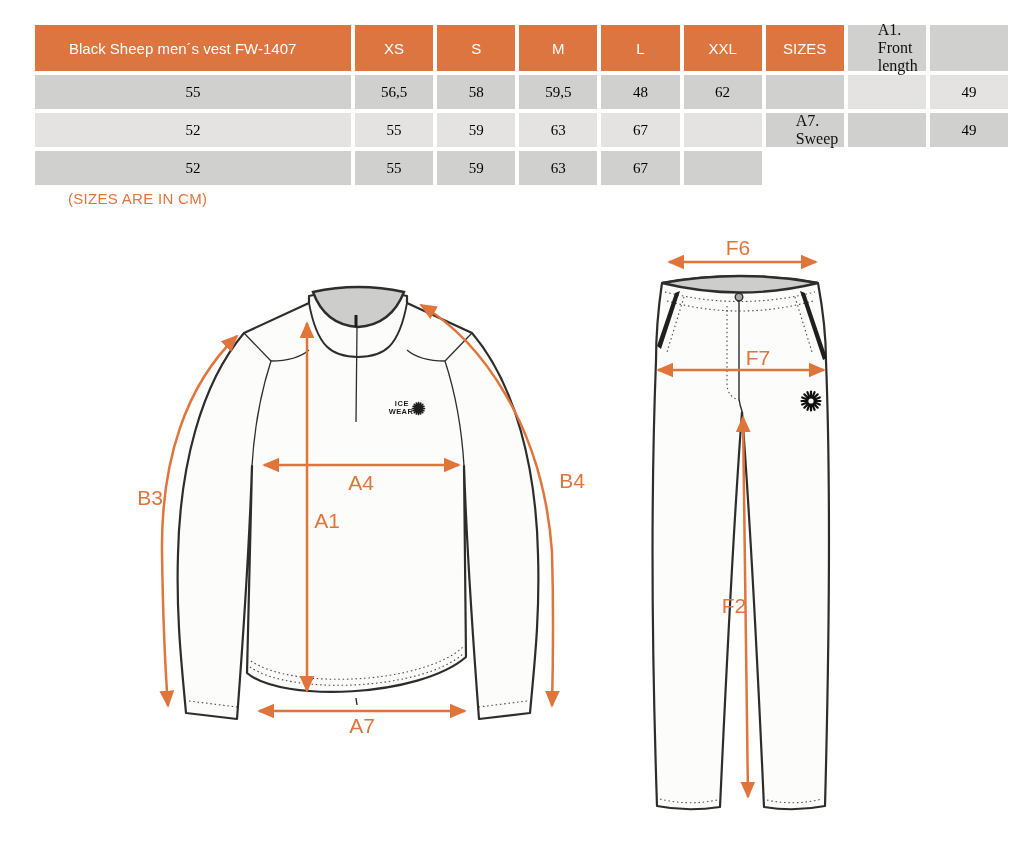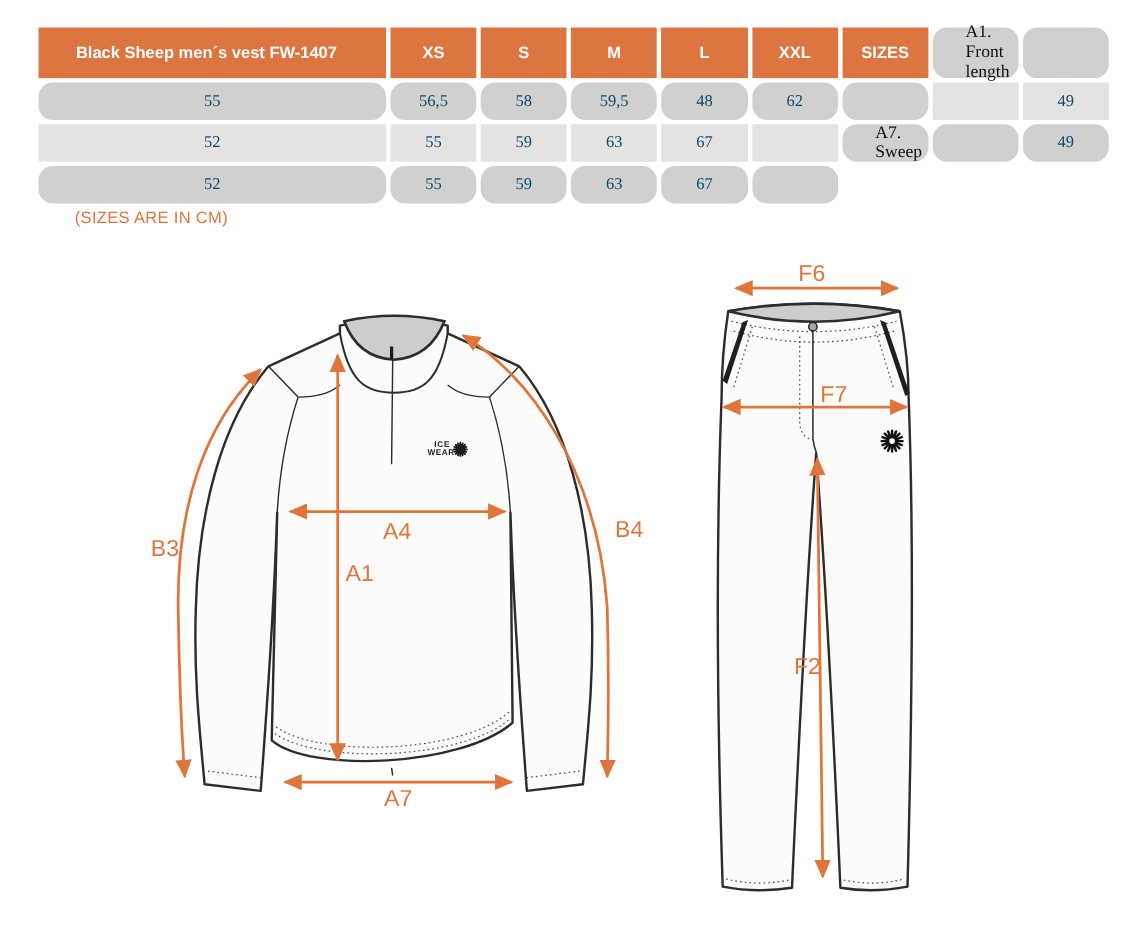--- a/index.html
+++ b/index.html
@@ -2,26 +2,26 @@
 <html><head>
 <meta charset="utf-8">
 <style>
   html,body{margin:0;padding:0;background:#ffffff;}
   .page{position:relative;width:1030px;height:847px;background:#ffffff;overflow:hidden;
         font-family:"Liberation Sans",sans-serif;}
   .size-table{position:absolute;left:35px;top:25px;width:973px;
     display:grid;grid-template-columns:316px repeat(8,1fr);
     grid-template-rows:46px 34px 34px 34px;gap:4px;}
   .cell{display:flex;align-items:center;justify-content:center;}
-  .c-head{background:#DD7540;color:#ffffff;font-weight:bold;font-size:15px;}
+  .c-head{background:#DD7540;color:#ffffff;font-weight:normal;font-size:15px;}
   .c-title{justify-content:flex-start;padding-left:34px;font-size:15px;}
   .c-label{justify-content:flex-start;padding-left:30px;
     font-family:"Liberation Serif",serif;font-size:16px;color:#101010;}
-  .c-val{font-family:"Liberation Serif",serif;font-size:15px;color:#0c4a6e;}
-  .r-dark{background:#D0D0CE;border-radius:13px;}
+  .c-val{font-family:"Liberation Serif",serif;font-size:15px;color:#000000;}
+  .r-dark{background:#D0D0CE;}
   .r-light{background:#E4E3E1;}
   .note{position:absolute;left:68px;top:190px;color:#E0743C;font-size:15px;
     letter-spacing:0.3px;}
   .figure{position:absolute;left:0;top:230px;}
   .mlabel{fill:#E0753C;font-size:21px;font-family:"Liberation Sans",sans-serif;}
   .logo-txt{fill:#1d1d1d;font-weight:bold;font-family:"Liberation Sans",sans-serif;}
 </style>
 </head>
 <body>
 

